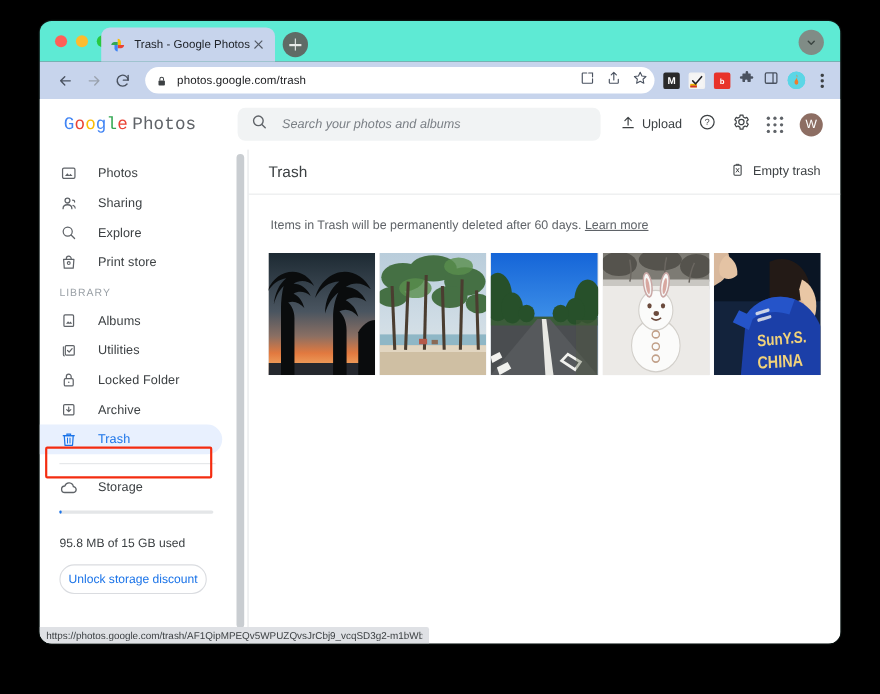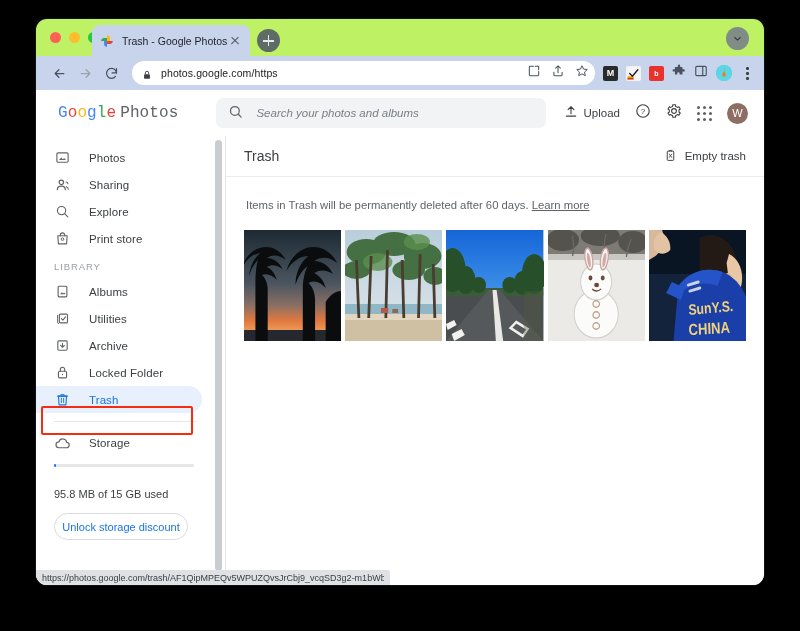--- a/index.html
+++ b/index.html
@@ -23,21 +23,21 @@
     background: #16211f;
     border-radius: 11px;
     overflow: hidden;
     box-shadow: 0 0 0 1px #0c1413;
   }
 
   
   .tabstrip {
     position: relative;
     height: 37px;
-    background: #bef264;
+    background: #5eead4;
     padding-left: 15px;
   }
   .traffic {
     position: absolute; left: 14px; top: 13px;
     display: flex; gap: 8px;
   }
   .dot { width: 11px; height: 11px; border-radius: 50%; }
   .dot.red { background: #ff5f57; }
   .dot.yellow { background: #febc2e; }
   .dot.green { background: #28c840; }
@@ -458,21 +458,21 @@
         </svg>
       </div>
 
       <div class="omnibox">
         <span class="lock">
           <svg width="10" height="12" viewBox="0 0 24 24">
             <rect x="5" y="10" width="14" height="11" rx="2" fill="#3c4043"></rect>
             <path d="M8 10V7a4 4 0 018 0v3" fill="none" stroke="#3c4043" stroke-width="2.2"></path>
           </svg>
         </span>
-        <span class="url-text">photos.google.com/https</span>
+        <span class="url-text">photos.google.com/trash</span>
         <span class="omni-right">
           <span>
             <svg width="14" height="14" viewBox="0 0 24 24">
               <path d="M14 4h6v6M20 13v6a1 1 0 01-1 1H5a1 1 0 01-1-1V5a1 1 0 011-1h6" fill="none" stroke="#4a5260" stroke-width="1.8" stroke-linecap="round"></path>
             </svg>
           </span>
           <span>
             <svg width="14" height="14" viewBox="0 0 24 24">
               <path d="M12 3v12M8 7l4-4 4 4" fill="none" stroke="#4a5260" stroke-width="1.8" stroke-linecap="round" stroke-linejoin="round"></path>
               <path d="M5 14v5a1 1 0 001 1h12a1 1 0 001-1v-5" fill="none" stroke="#4a5260" stroke-width="1.8" stroke-linecap="round"></path>
@@ -648,36 +648,36 @@
                 <path d="M4.2 7v11.5c0 .8.6 1.5 1.4 1.5" fill="none" stroke="currentColor" stroke-width="1.6" stroke-linecap="round"></path>
                 <path d="M10.3 12.2l2.3 2.3 4.3-5" fill="none" stroke="currentColor" stroke-width="1.8" stroke-linecap="round" stroke-linejoin="round"></path>
               </svg>
             </span>
             <span class="nav-label">Utilities</span>
           </div>
 
           <div class="nav-item">
             <span class="nav-icon">
               <svg width="15" height="15" viewBox="0 0 24 24">
-                <rect x="4.5" y="4.5" width="15" height="15" rx="1.8" fill="none" stroke="currentColor" stroke-width="1.8"></rect>
-                <path d="M12 8.3v6.2M9 11.8l3 3 3-3" fill="none" stroke="currentColor" stroke-width="1.7" stroke-linecap="round" stroke-linejoin="round"></path>
-              </svg>
-            </span>
-            <span class="nav-label">Archive</span>
+                <rect x="5.5" y="10" width="13" height="10.5" rx="1.8" fill="none" stroke="currentColor" stroke-width="1.8"></rect>
+                <path d="M8.5 10V7a3.5 3.5 0 017 0v3" fill="none" stroke="currentColor" stroke-width="1.8"></path>
+                <circle cx="12" cy="15.2" r="1.1" fill="currentColor"></circle>
+              </svg>
+            </span>
+            <span class="nav-label">Locked Folder</span>
           </div>
 
           <div class="nav-item">
             <span class="nav-icon">
               <svg width="15" height="15" viewBox="0 0 24 24">
-                <rect x="5.5" y="10" width="13" height="10.5" rx="1.8" fill="none" stroke="currentColor" stroke-width="1.8"></rect>
-                <path d="M8.5 10V7a3.5 3.5 0 017 0v3" fill="none" stroke="currentColor" stroke-width="1.8"></path>
-                <circle cx="12" cy="15.2" r="1.1" fill="currentColor"></circle>
-              </svg>
-            </span>
-            <span class="nav-label">Locked Folder</span>
+                <rect x="4.5" y="4.5" width="15" height="15" rx="1.8" fill="none" stroke="currentColor" stroke-width="1.8"></rect>
+                <path d="M12 8.3v6.2M9 11.8l3 3 3-3" fill="none" stroke="currentColor" stroke-width="1.7" stroke-linecap="round" stroke-linejoin="round"></path>
+              </svg>
+            </span>
+            <span class="nav-label">Archive</span>
           </div>
 
           <div class="nav-item active">
             <span class="nav-icon">
               <svg width="15" height="15" viewBox="0 0 24 24">
                 <path d="M5.5 6.5h13l-1 14h-11z" fill="none" stroke="currentColor" stroke-width="1.8" stroke-linejoin="round"></path>
                 <path d="M4 6.5h16" stroke="currentColor" stroke-width="1.8" stroke-linecap="round"></path>
                 <path d="M9.3 6.5V4.3h5.4v2.2" fill="none" stroke="currentColor" stroke-width="1.6"></path>
                 <path d="M10.2 10v7M13.8 10v7" stroke="currentColor" stroke-width="1.5" stroke-linecap="round"></path>
               </svg>

